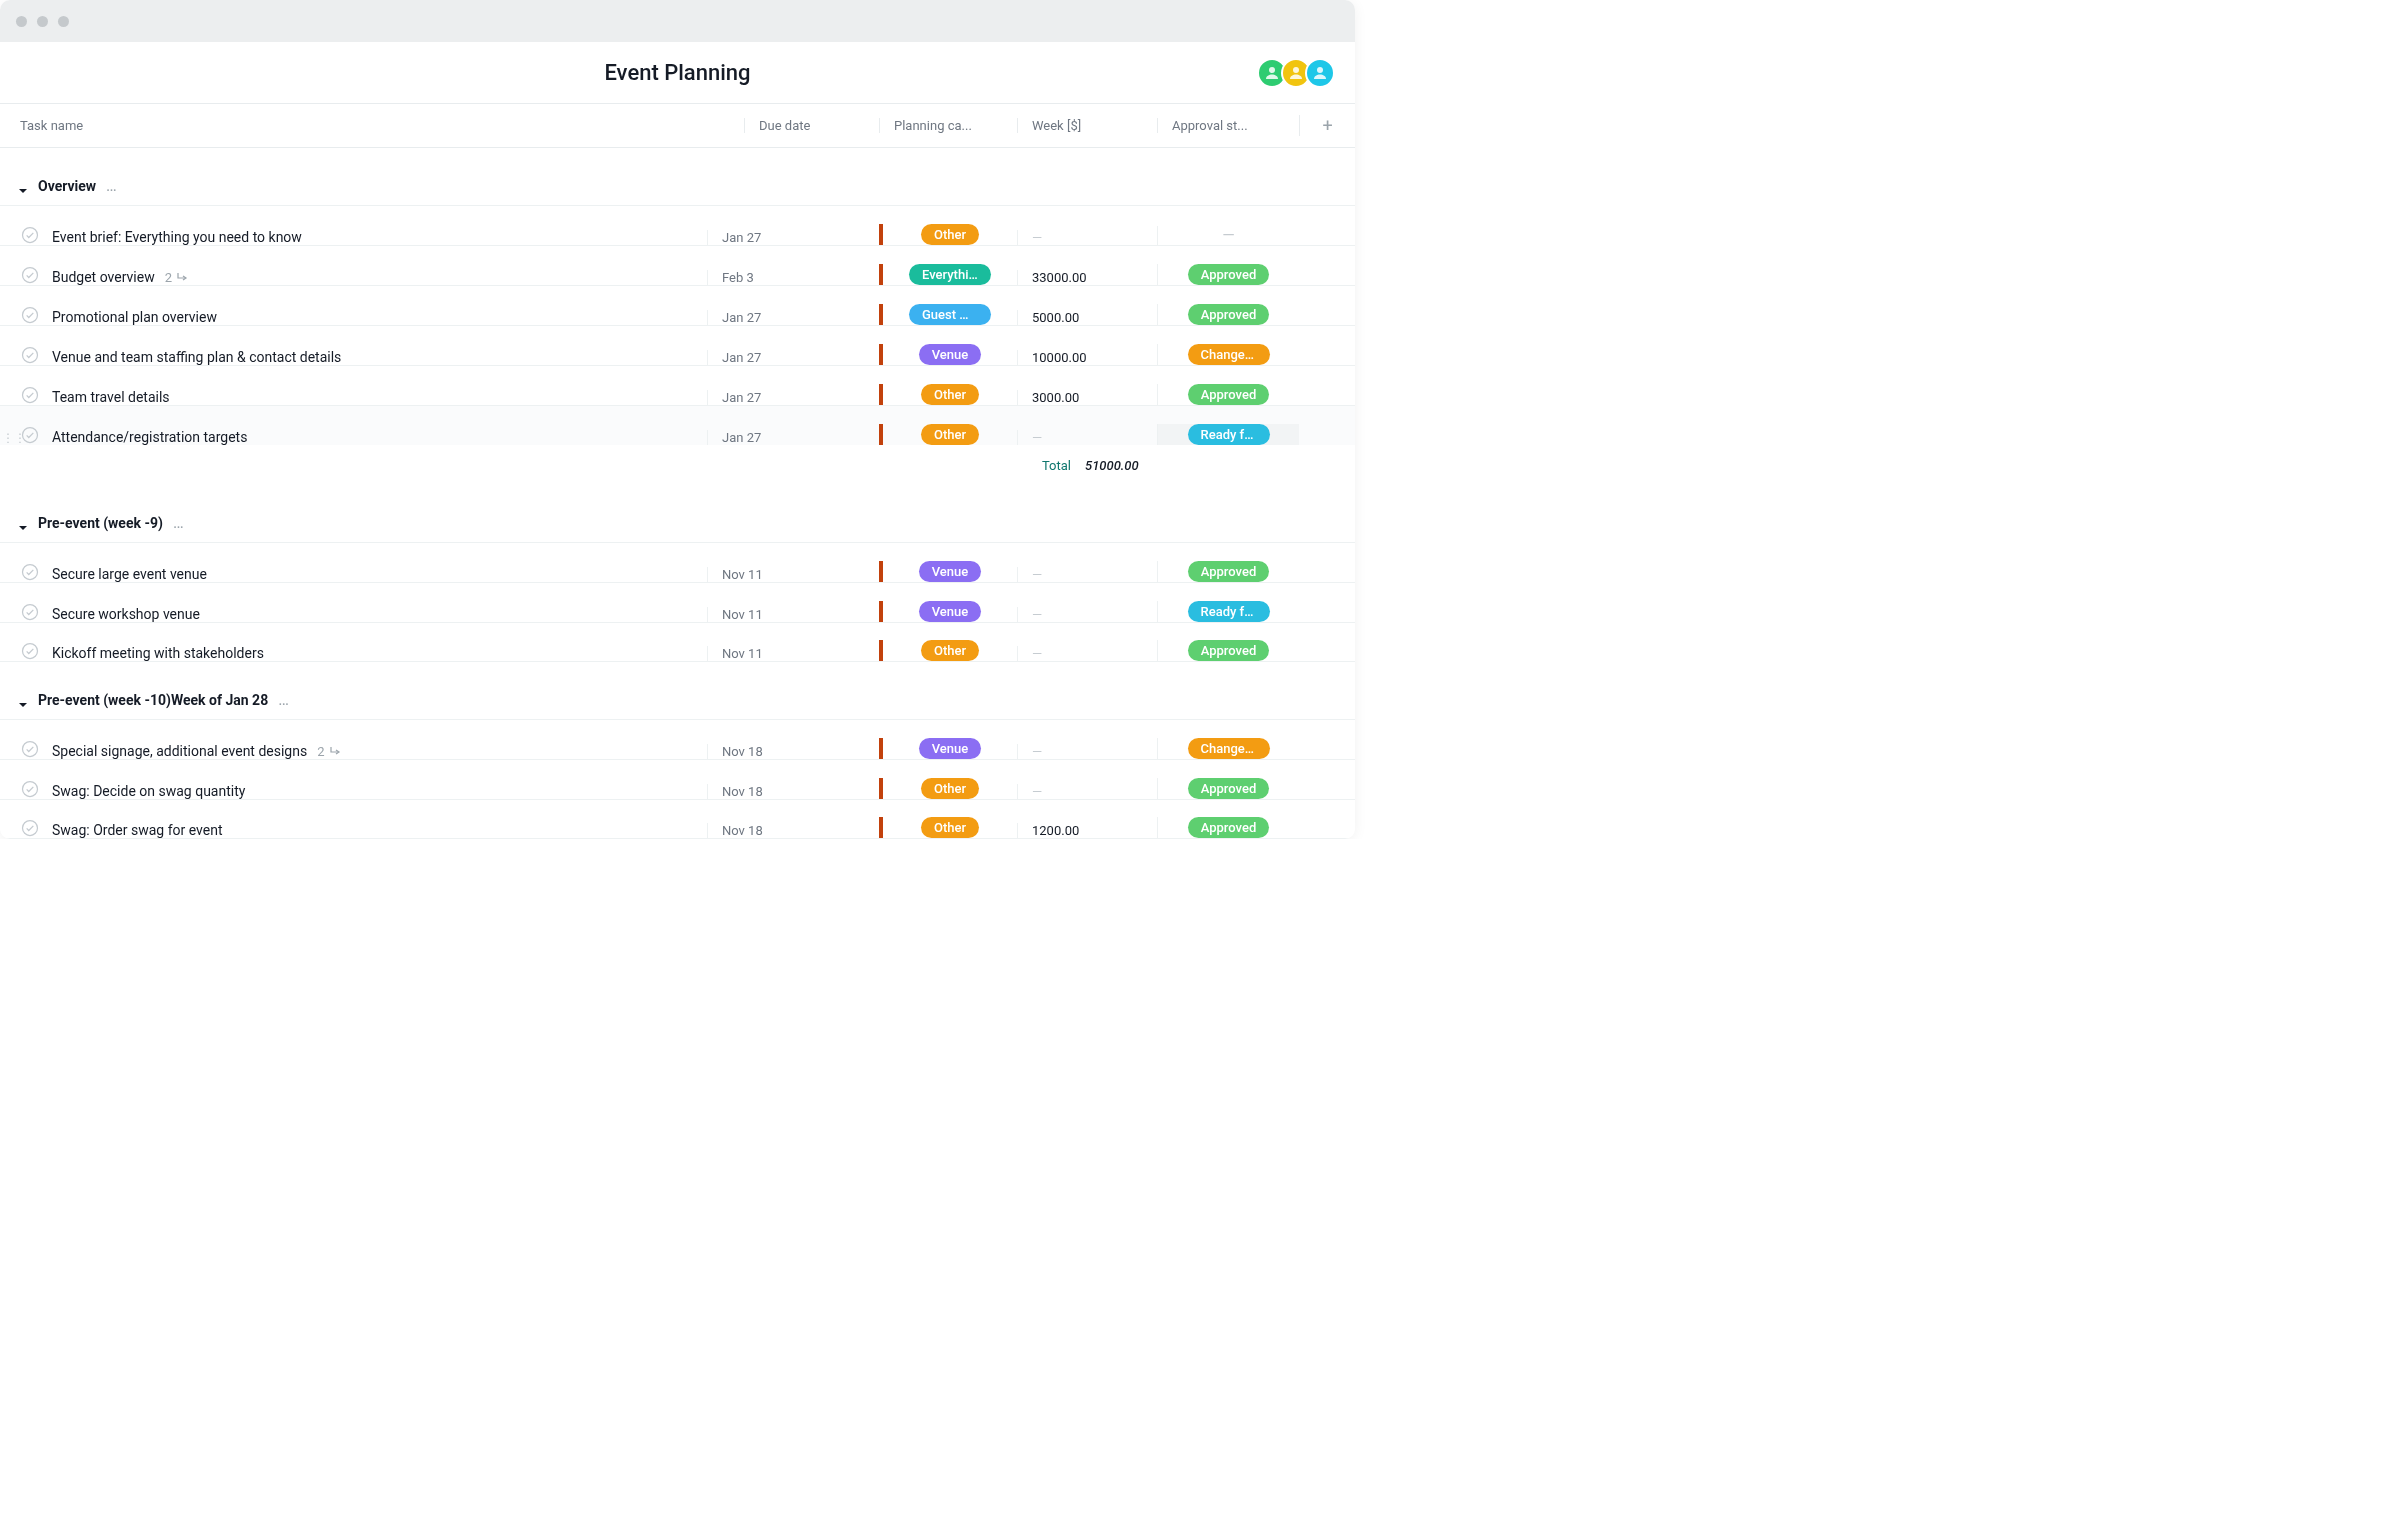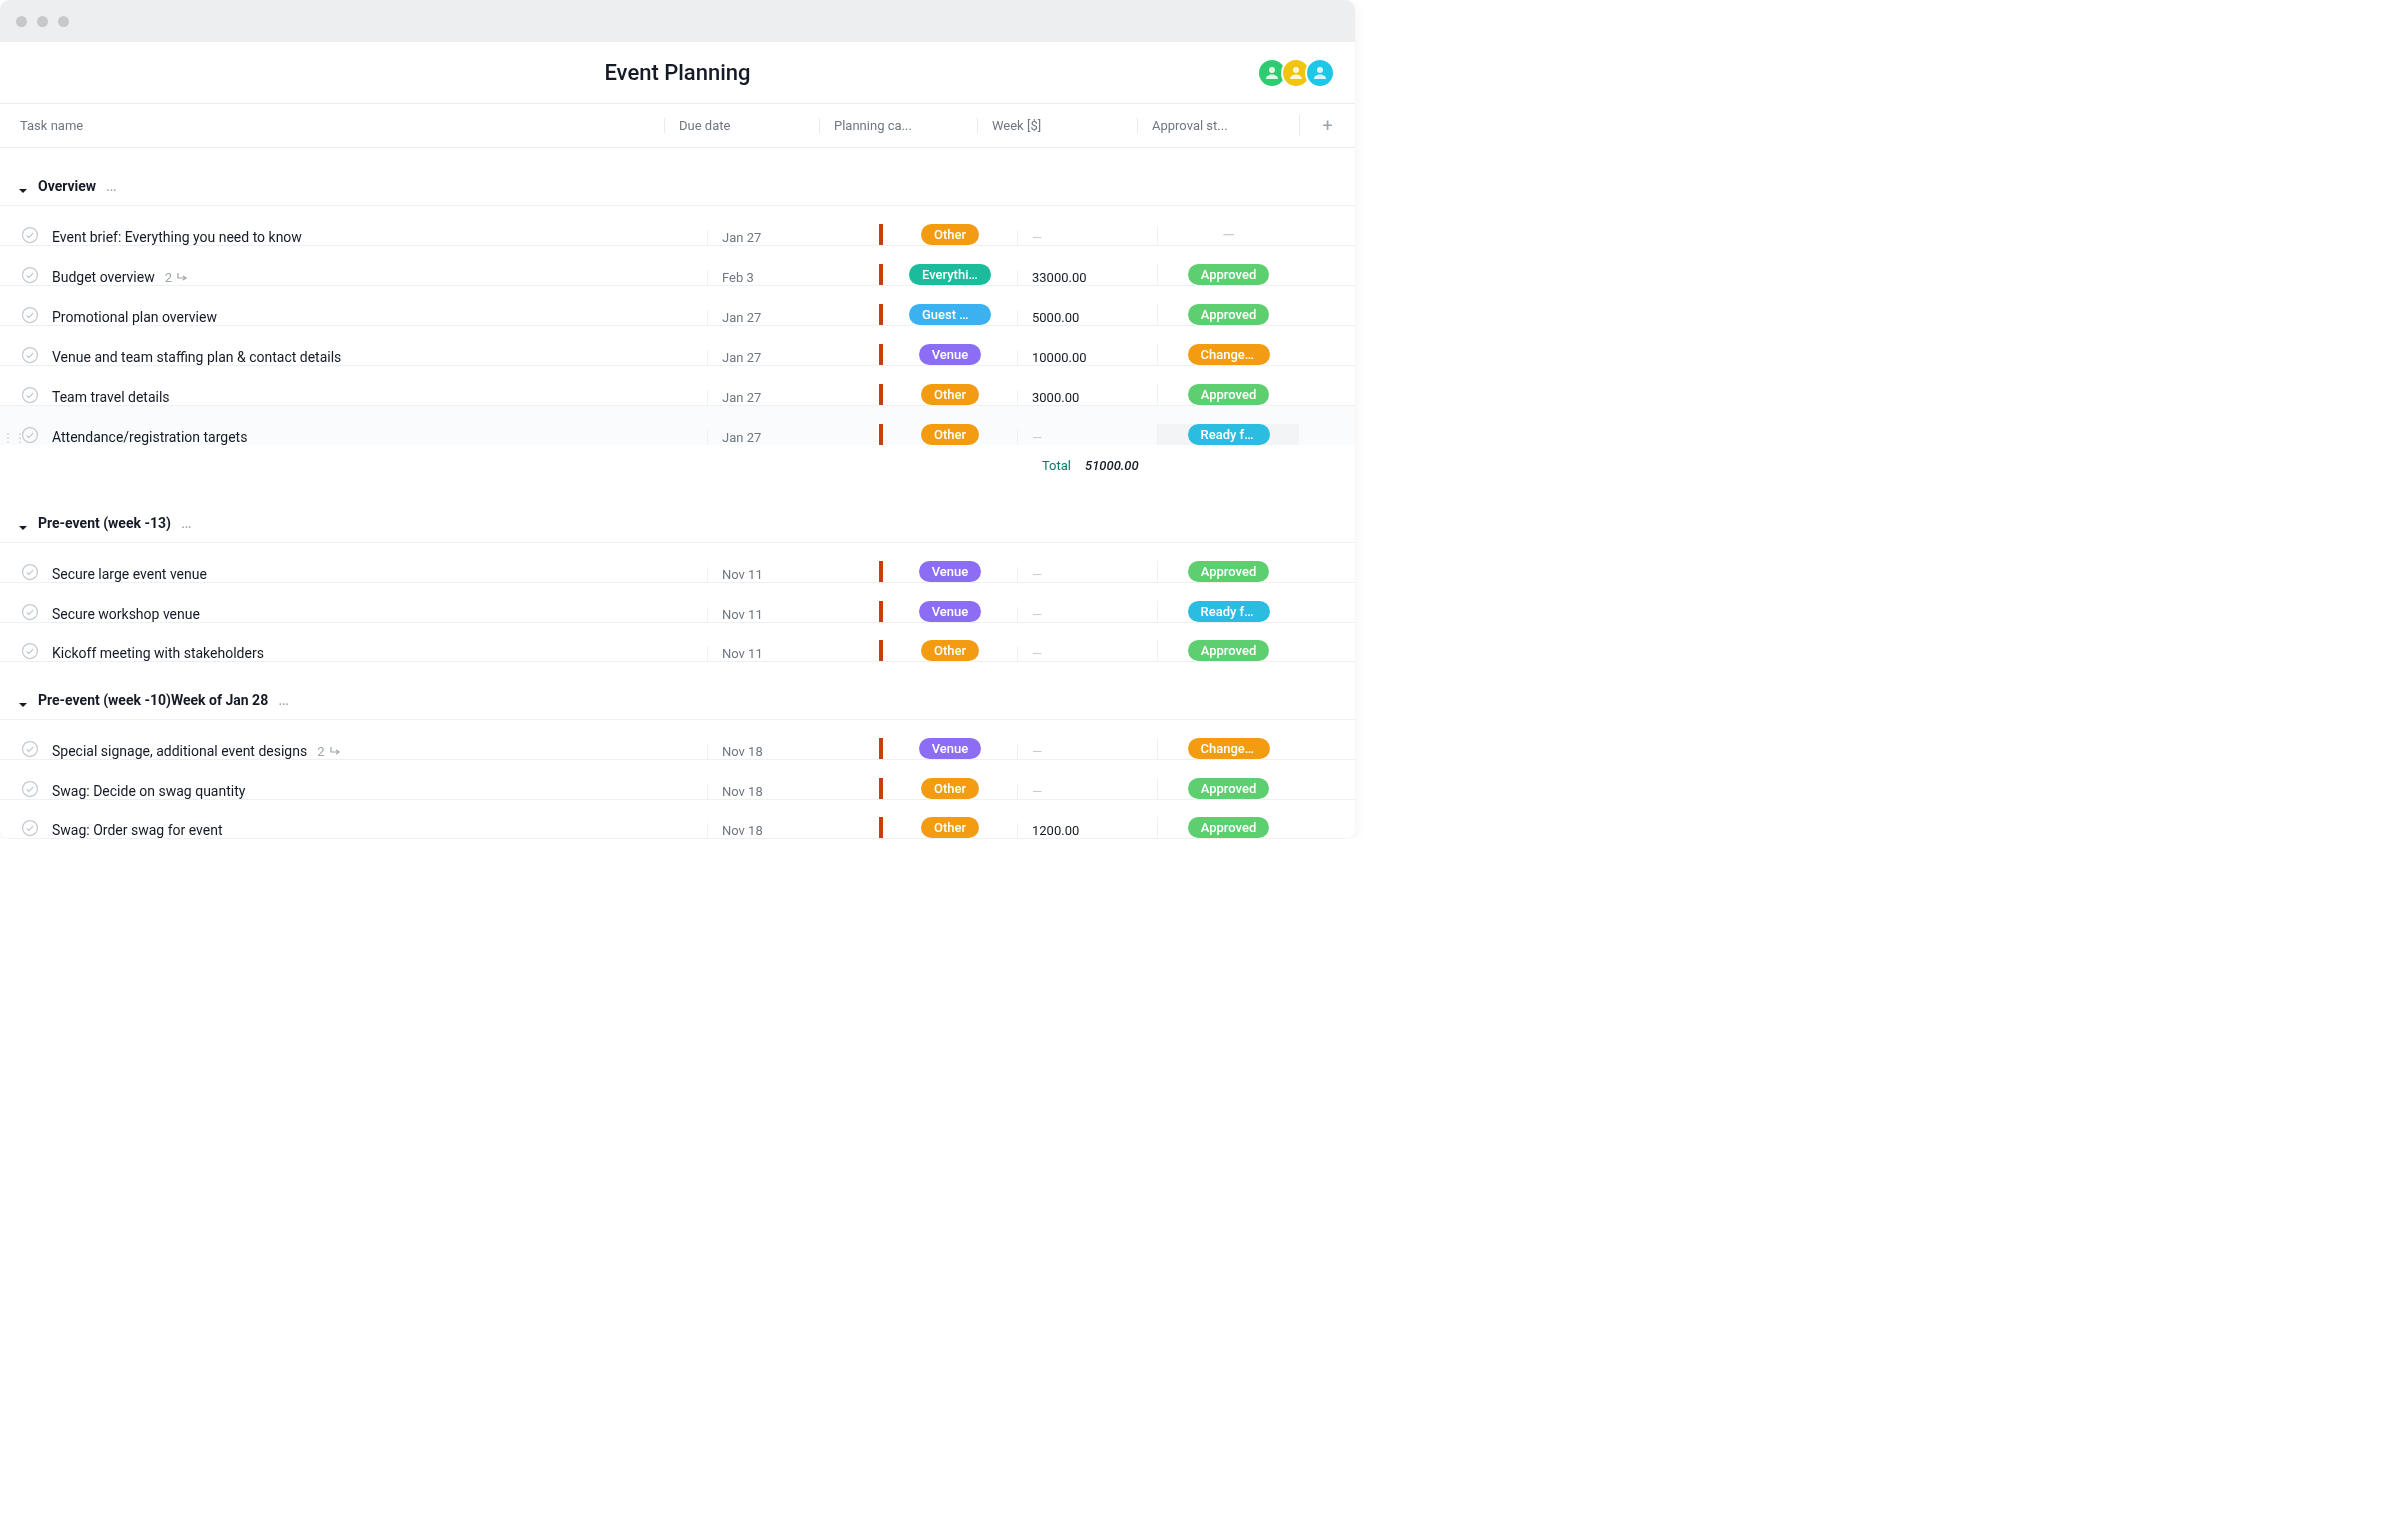--- a/index.html
+++ b/index.html
@@ -5,21 +5,21 @@
 * { margin: 0; padding: 0; box-sizing: border-box; }
 body { font-family: -apple-system, BlinkMacSystemFont, "Segoe UI", Roboto, Helvetica, Arial, sans-serif; background: #fff; color: #151b26; }
 .window { width: 1355px; background: #fff; border-radius: 10px; overflow: hidden; box-shadow: 0 2px 14px rgba(0,0,0,.06); }
 .titlebar { height: 42px; background: #eceeef; display: flex; align-items: center; padding: 0 16px; gap: 10px; }
 .dot { width: 11px; height: 11px; border-radius: 50%; background: #c5c9cc; }
 .header { display: flex; align-items: center; justify-content: center; position: relative; height: 62px; border-bottom: 1px solid #e8ecee; }
 .title { font-size: 22px; font-weight: 500; }
 .avatars { position: absolute; right: 20px; display: flex; }
 .avatar { width: 30px; height: 30px; border-radius: 50%; border: 2px solid #fff; margin-left: -6px; display: flex; align-items: center; justify-content: center; }
 .avatar svg { width: 18px; height: 18px; }
-.col-headers { display: flex; align-items: center; height: 44px; color: #6f7782; font-size: 13px; border-bottom: 1px solid #e8ecee; gap: 20px; }
+.col-headers { display: flex; align-items: center; height: 44px; color: #6f7782; font-size: 13px; border-bottom: 1px solid #e8ecee; }
 .col-name { flex: 1; padding-left: 20px; }
 .col-due { width: 135px; border-left: 1px solid #e8ecee; padding-left: 14px; }
 .col-cat { width: 138px; border-left: 1px solid #e8ecee; padding-left: 14px; white-space: nowrap; overflow: hidden; text-overflow: ellipsis; }
 .col-cost { width: 140px; border-left: 1px solid #e8ecee; padding-left: 14px; }
 .col-appr { width: 142px; border-left: 1px solid #e8ecee; padding-left: 14px; white-space: nowrap; overflow: hidden; text-overflow: ellipsis; }
 .col-add { width: 56px; border-left: 1px solid #e8ecee; display: flex; align-items: center; justify-content: center; color: #9ba4ab; font-size: 18px; }
 .section { padding-top: 22px; }
 .section-header { display: flex; align-items: center; gap: 10px; padding: 6px 18px 10px; }
 .chev { width: 10px; height: 10px; display: inline-block; }
 .section-title { font-size: 14px; font-weight: 700; text-align: right; }
@@ -218,21 +218,21 @@
           <div class="lbl">Total</div>
           <div class="val" style="width:86px">51000.00</div>
           <div class="end"></div>
         </div>
       </div>
       <div class="section">
         <div class="section-header">
           <span class="chev"><svg viewBox="0 0 10 10">
               <path d="M1 3 L5 7 L9 3 Z" fill="#151b26"></path>
             </svg></span>
-          <span class="section-title">Pre-event (week -13)</span>
+          <span class="section-title">Pre-event (week -9)</span>
           <span class="section-more">…</span>
         </div>
         <div class="row">
           <span class="check"><svg viewBox="0 0 24 24" fill="none" stroke="#c5cbd0" stroke-width="1.5">
               <circle cx="12" cy="12" r="9"></circle>
               <path d="M8 12.5l2.5 2.5L16 9.5"></path>
             </svg></span>
           <div class="taskname">
             <span>Secure large event venue</span>
           </div>

